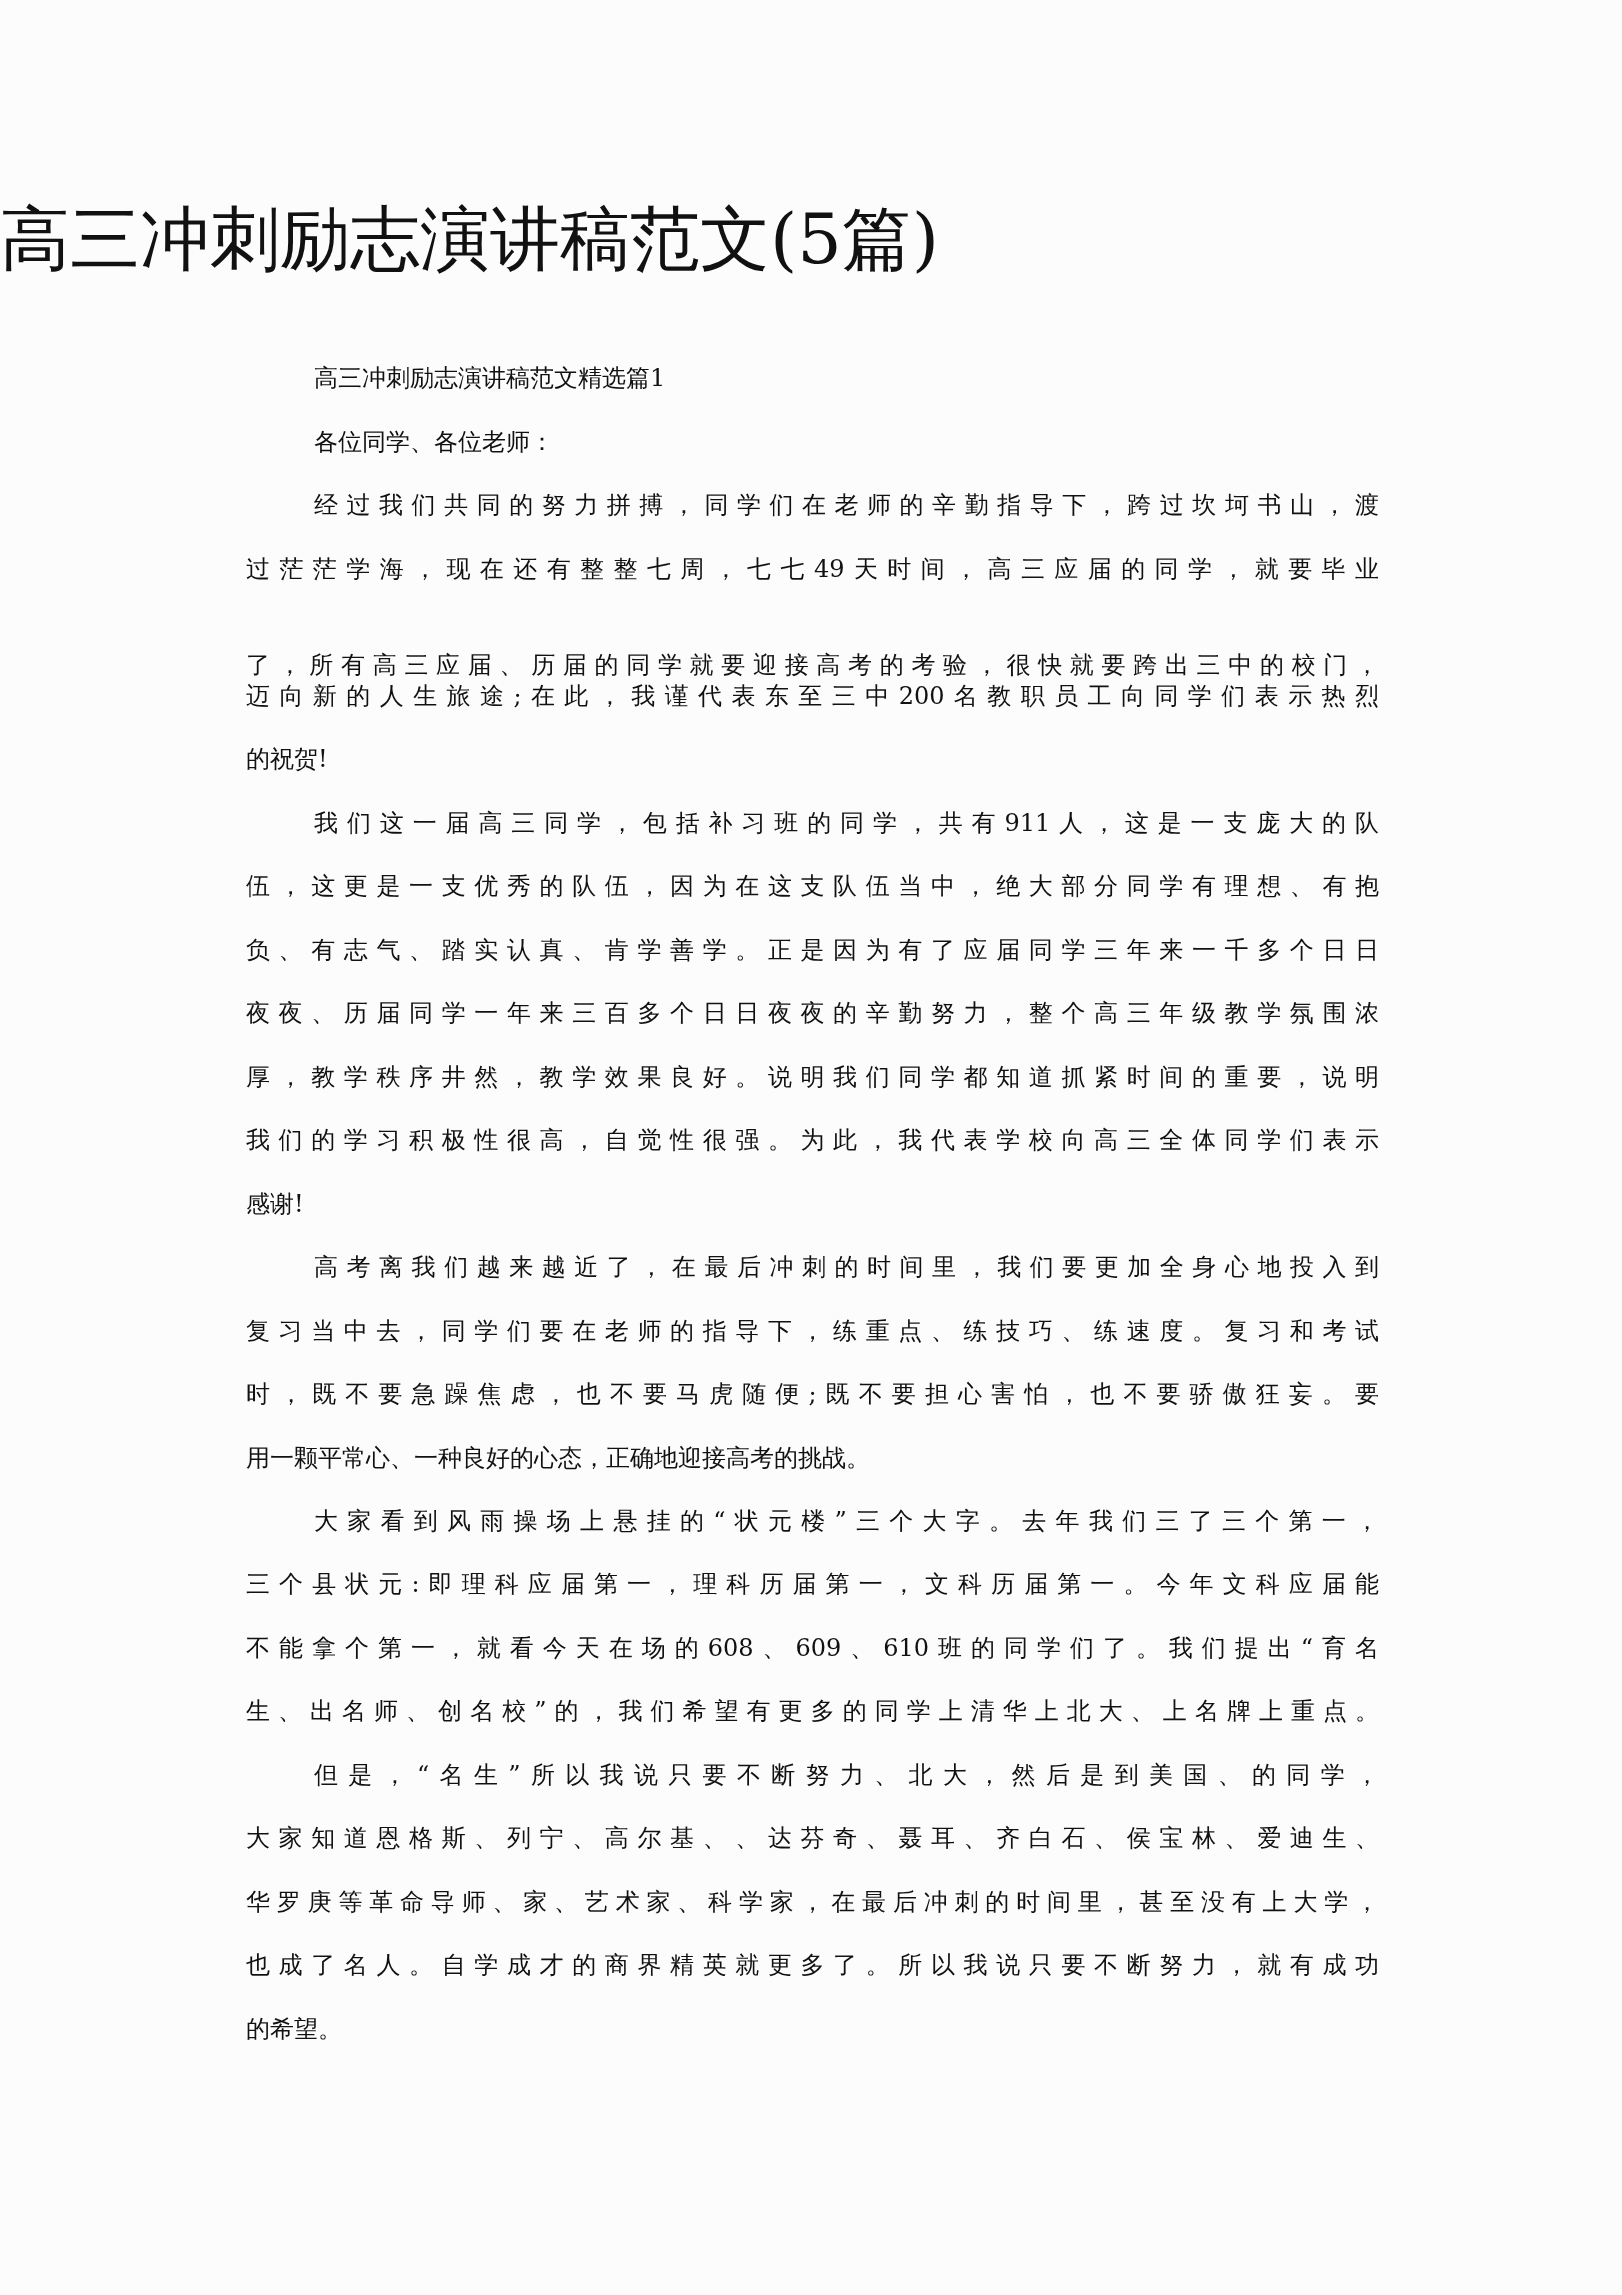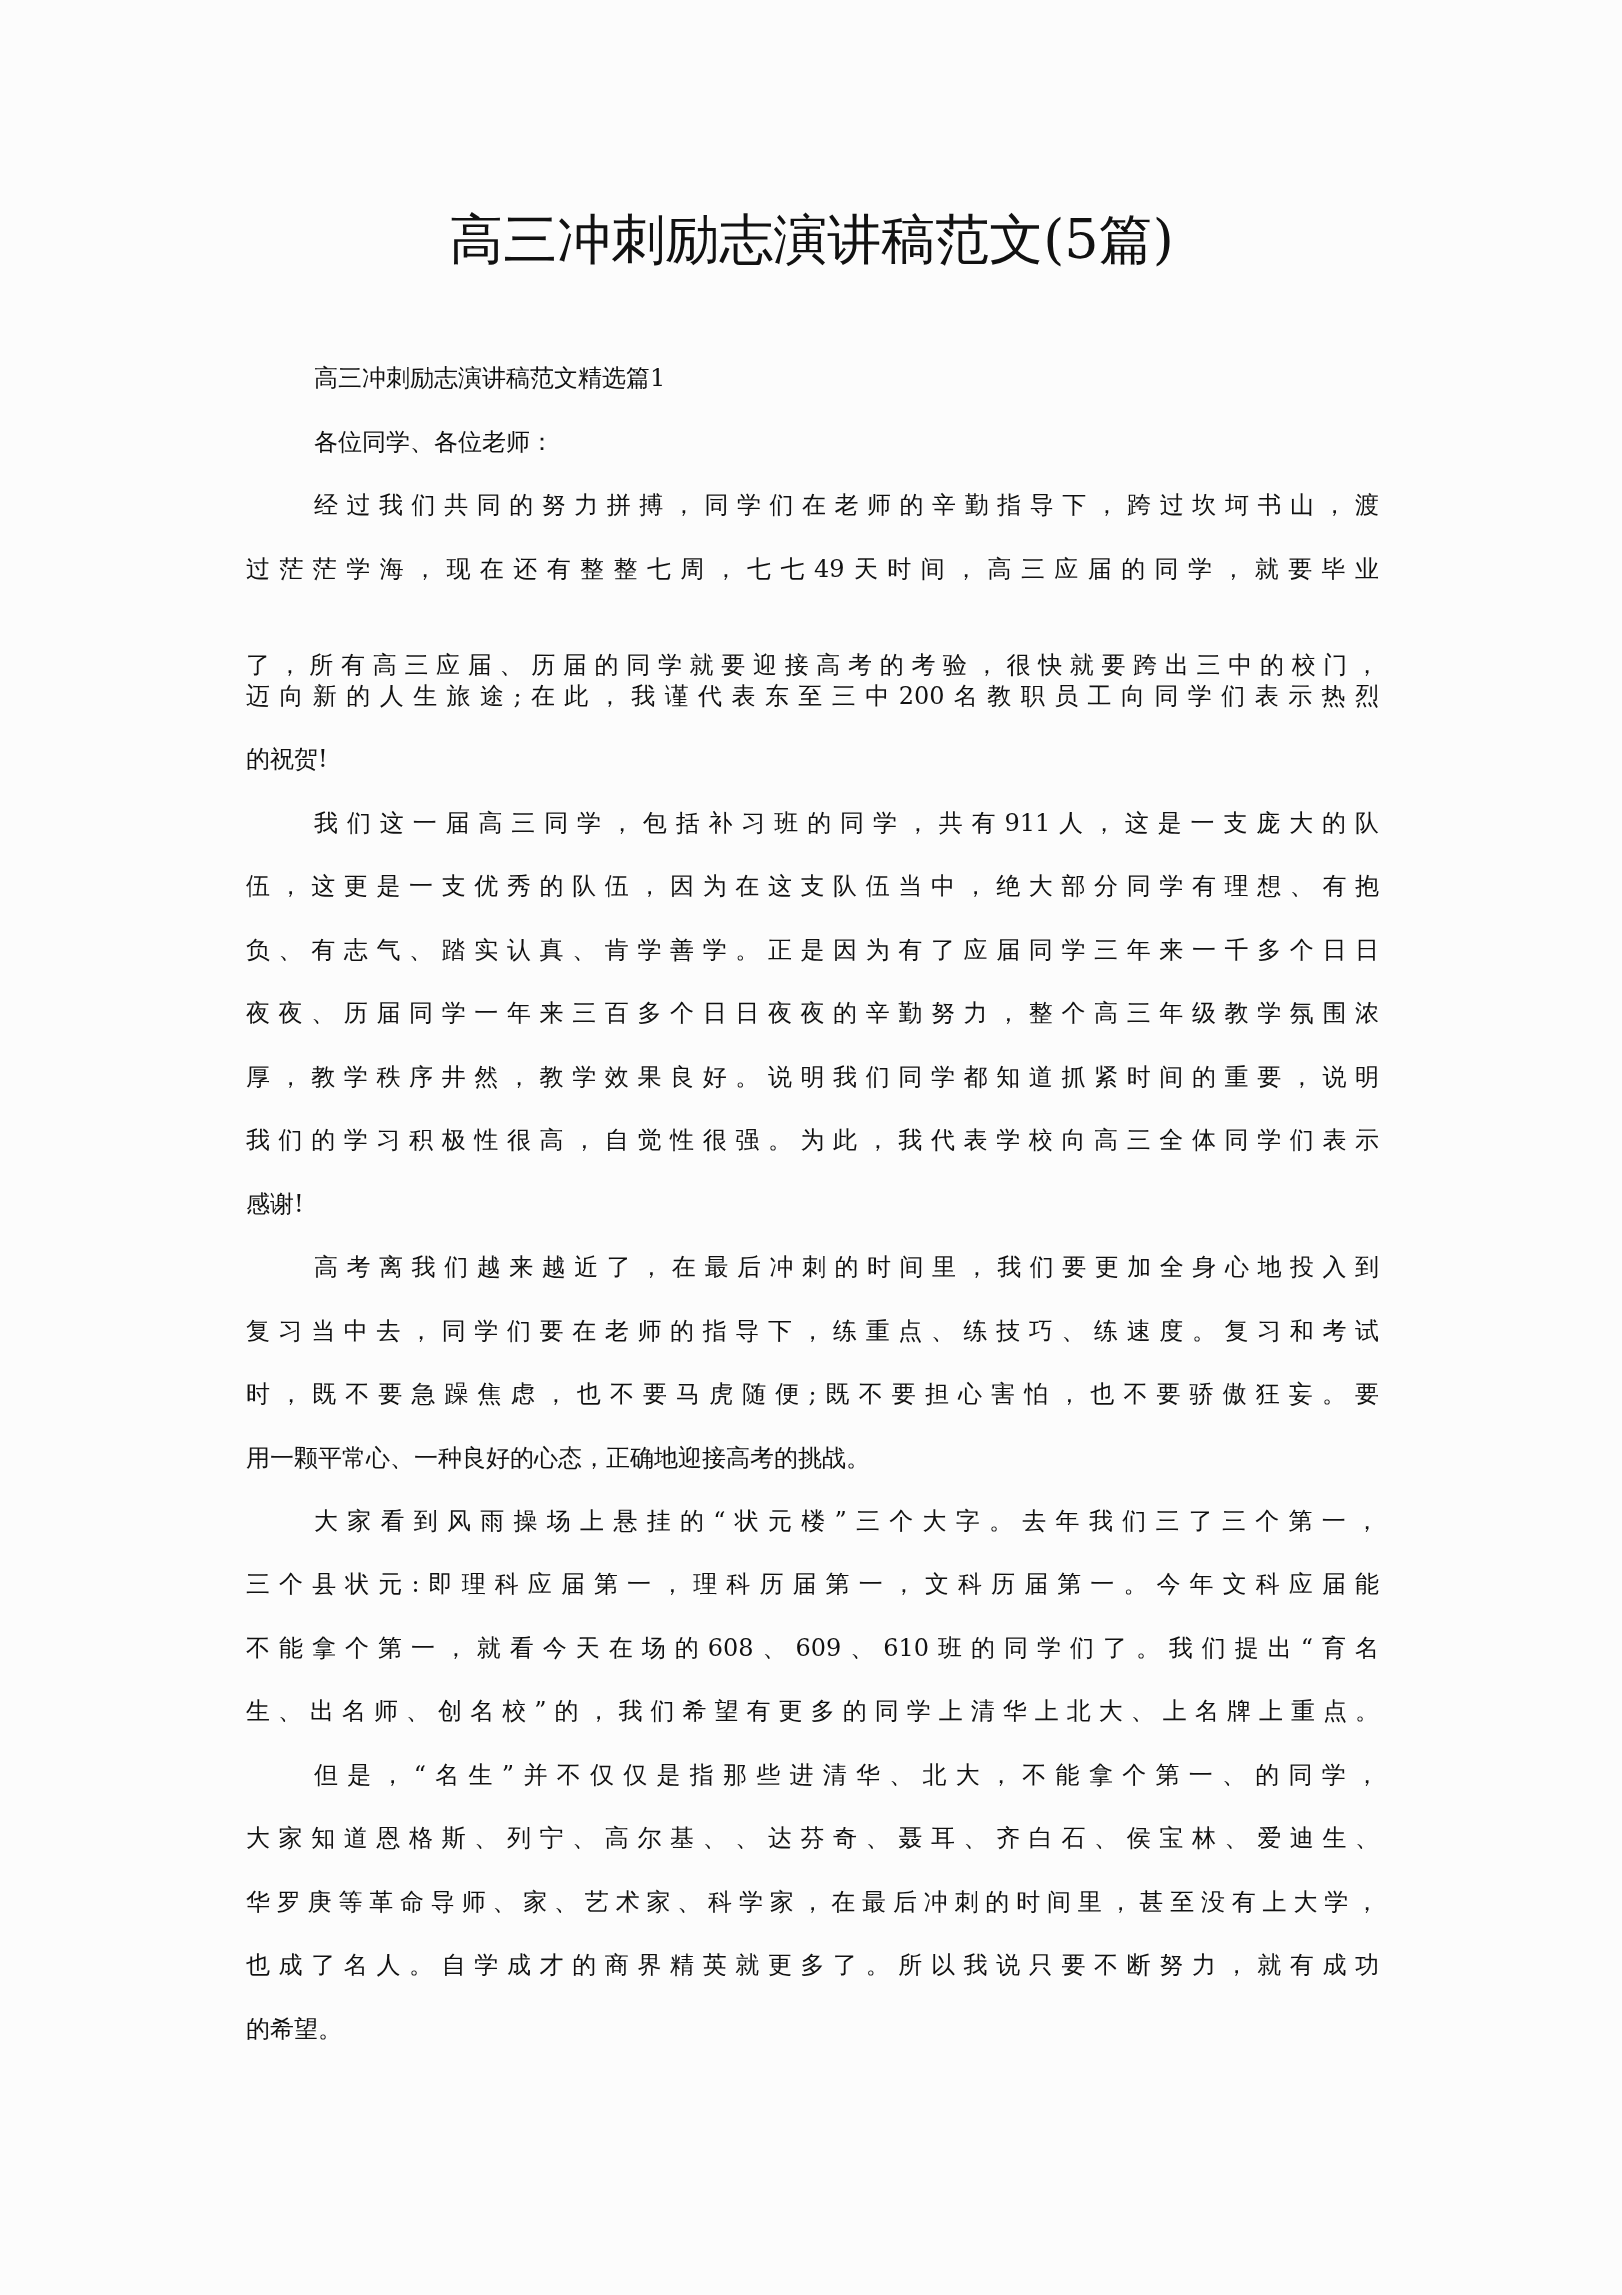--- a/index.html
+++ b/index.html
@@ -9,22 +9,21 @@
     position: relative;
     overflow: hidden;
     font-family: "DejaVu Serif", "Liberation Serif", serif;
     color: #111111;
   }
   .title {
     position: absolute;
     left: 0; width: 1623px;
     top: 200px; height: 79px;
     line-height: 79px;
-    text-align: center;
-    font-size: 54px;
+    font-size: 70px;
     letter-spacing: 0px;
     white-space: nowrap;
   }
   .line {
     position: absolute;
     left: 246px;
     width: 1133px;
     height: 63px;
     line-height: 63px;
     font-size: 24px;
@@ -71,21 +70,21 @@
   </div>
 
   <div>
     <div class="line indent" style="top:1490px">大家看到风雨操场上悬挂的“状元楼”三个大字。去年我们三了三个第一，</div>
     <div class="line" style="top:1553px">三个县状元:即理科应届第一，理科历届第一，文科历届第一。今年文科应届能</div>
     <div class="line" style="top:1617px">不能拿个第一，就看今天在场的608、609、610班的同学们了。我们提出“育名</div>
     <div class="line" style="top:1680px">生、出名师、创名校”的，我们希望有更多的同学上清华上北大、上名牌上重点。</div>
   </div>
 
   <div>
-    <div class="line indent" style="top:1744px">但是，“名生”并不仅仅是指那些进清华、北大，不能拿个第一、的同学，</div>
+    <div class="line indent" style="top:1744px">但是，“名生”所以我说只要不断努力、北大，然后是到美国、的同学，</div>
     <div class="line" style="top:1807px">大家知道恩格斯、列宁、高尔基、、达芬奇、聂耳、齐白石、侯宝林、爱迪生、</div>
     <div class="line" style="top:1871px">华罗庚等革命导师、家、艺术家、科学家，在最后冲刺的时间里，甚至没有上大学，</div>
     <div class="line" style="top:1934px">也成了名人。自学成才的商界精英就更多了。所以我说只要不断努力，就有成功</div>
     <div class="line last" style="top:1998px">的希望。</div>
   </div>
 
 </div>
 
 
 </body></html>

